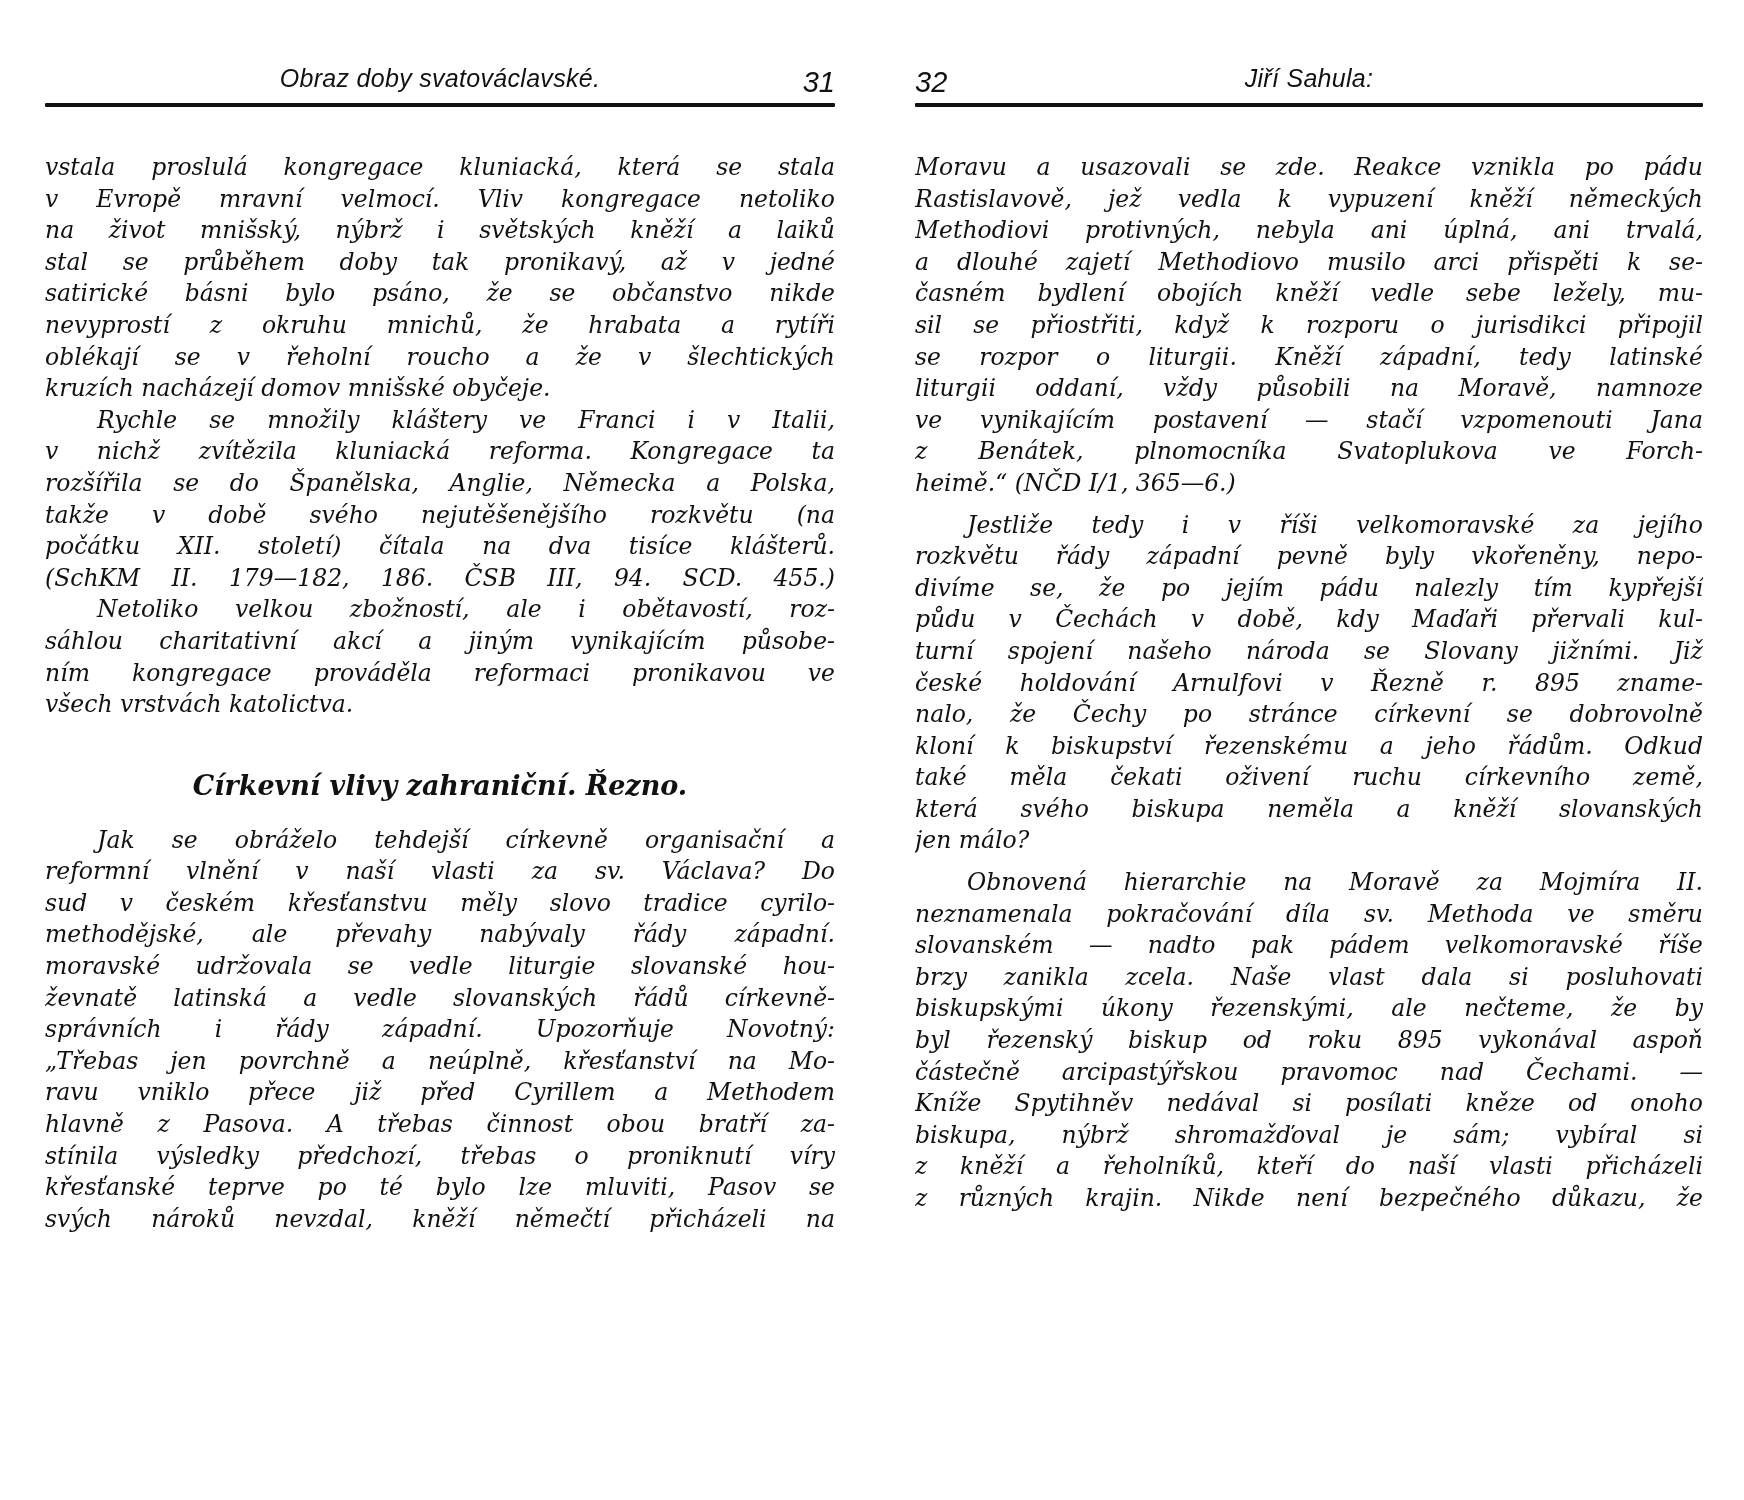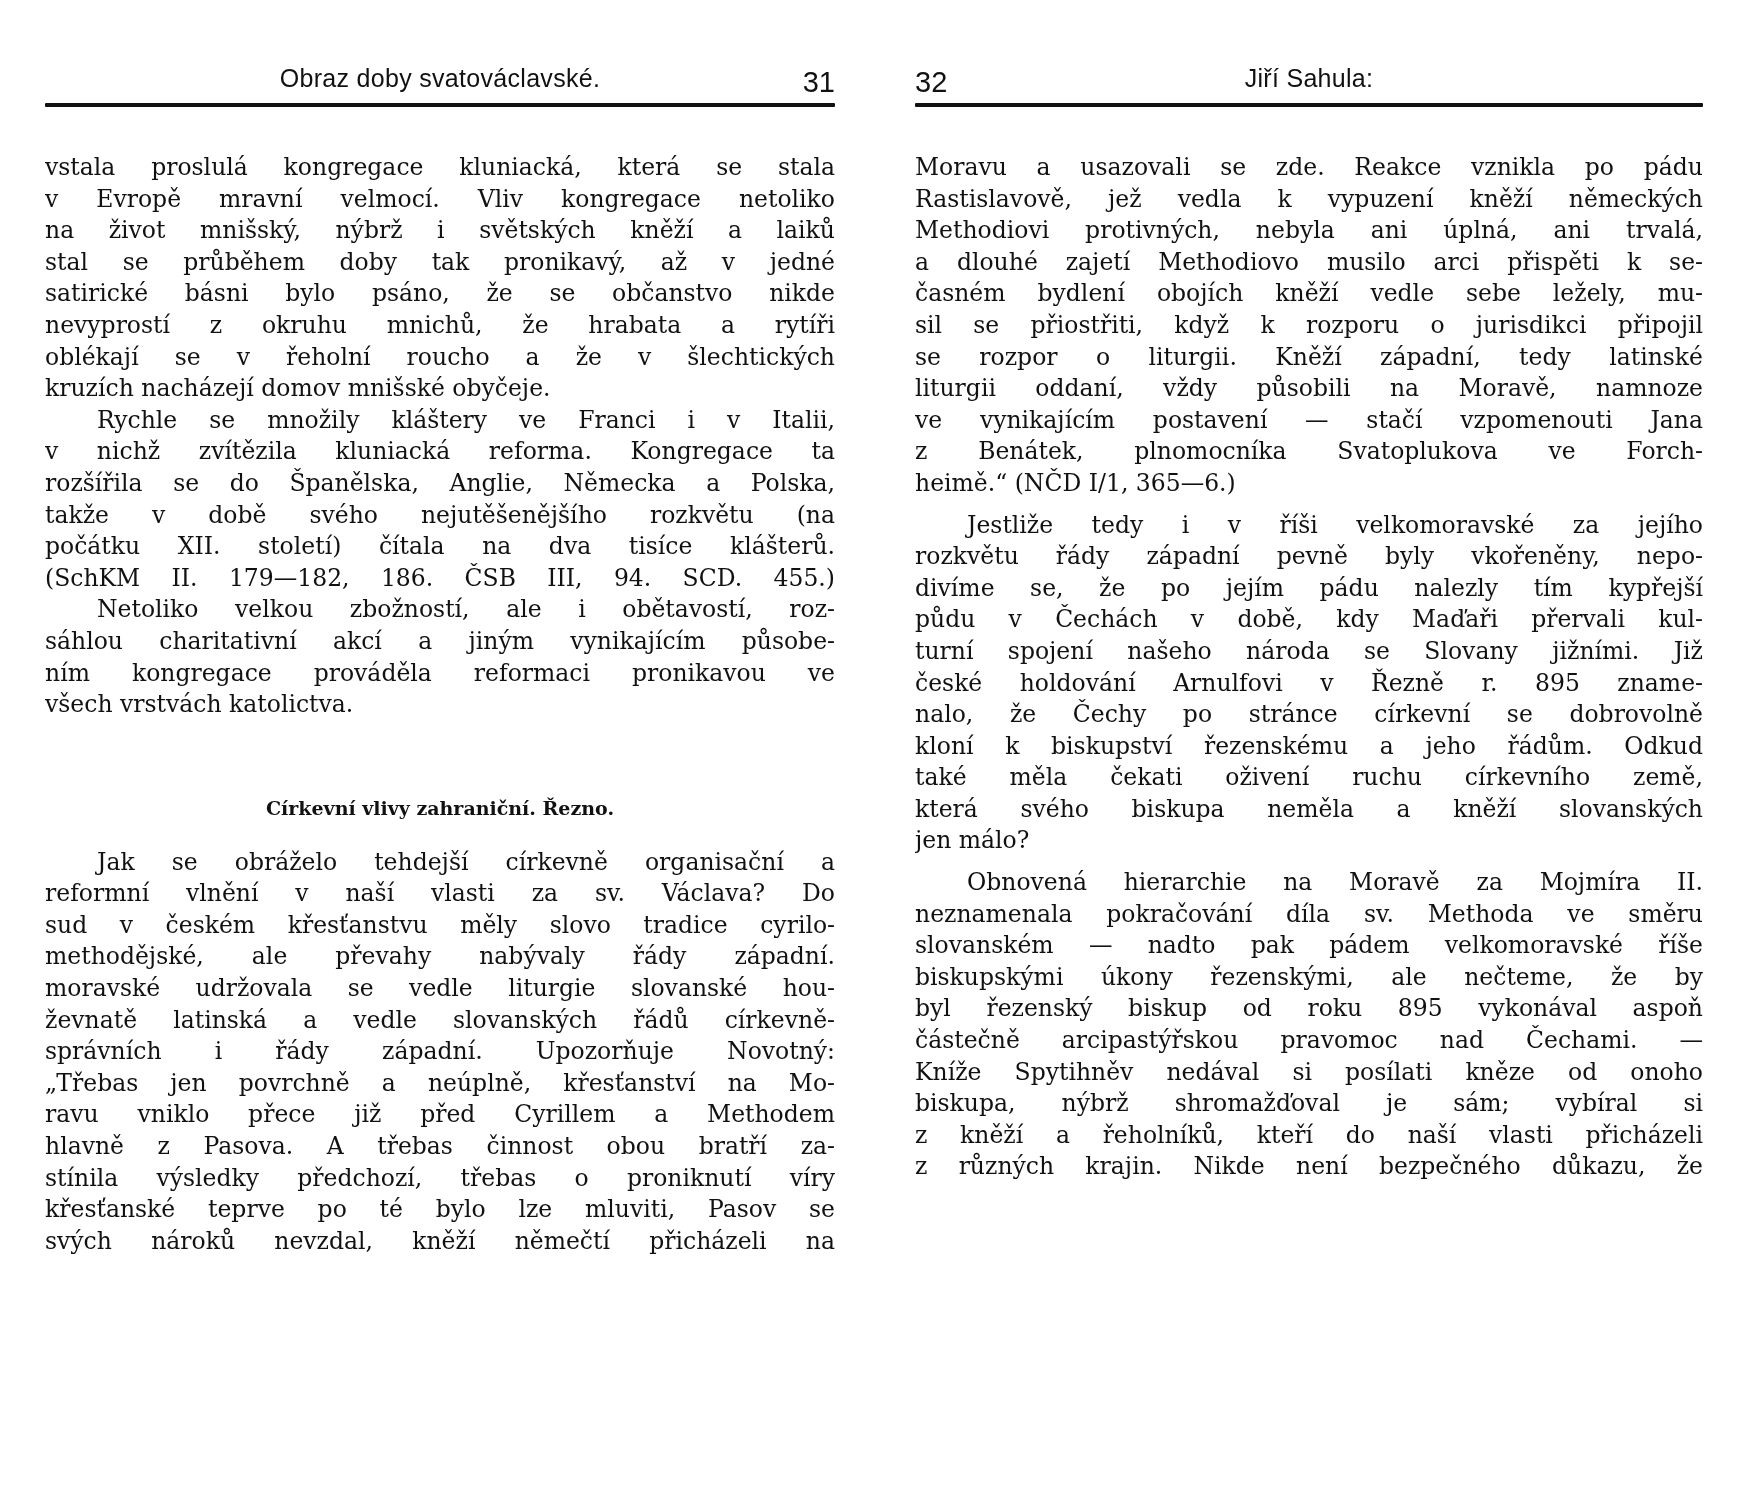--- a/index.html
+++ b/index.html
@@ -1,36 +1,36 @@
 <!DOCTYPE html>
 <html><head>
 <meta charset="utf-8">
 <style>
   html, body { margin:0; padding:0; background:#ffffff; }
   body { width:1744px; height:1500px; position:relative; overflow:hidden;
          font-family:"DejaVu Serif","Liberation Serif",serif; color:#111; }
-  .page { position:absolute; top:0; height:1500px; }
+  .page { position:absolute; top:0; height:1500px;font-style:italic; }
   .page-left { left:45px; width:790px; }
   .page-right { left:915px; width:788px; }
   .running-head { position:absolute; top:62px; left:0; right:0; height:40px;
                   font-family:"Liberation Sans","DejaVu Sans",sans-serif; font-size:25px; }
   .running-head .title { position:absolute; left:0; right:0; text-align:center; top:2px; letter-spacing:0.3px; }
   .running-head .pnum { position:absolute; top:4px; font-size:29px; }
   .page-left .pnum { right:0; }
   .page-right .pnum { left:0; }
   .page-left .running-head .title { right:60px; left:60px; }
   .rule { position:absolute; top:103px; left:0; right:0; height:4px; background:#111; border-radius:1px; }
   .body { position:absolute; top:152px; left:0; right:0; }
   .line { display:block; height:31.6px; line-height:31.6px; font-size:23.5px;
           text-align:justify; text-align-last:justify; white-space:nowrap; overflow:hidden; }
   .line.last { text-align-last:left; }
   .line.indent { padding-left:52px; }
   .gap-m { height:10px; }
-  .heading { display:block; text-align:center; font-weight:bold; font-size:19px;
-             height:38px; line-height:38px; margin-top:68px; margin-bottom:20px; }
+  .heading { display:block; text-align:center; font-weight:bold; font-size:27px;
+             height:38px; line-height:38px; margin-top:46px; margin-bottom:20px; }
 </style>
 </head>
 <body>
 
 <div class="page page-left">
   <div class="running-head">
     <span class="title">Obraz doby svatováclavské.</span>
     <span class="pnum">31</span>
   </div>
   <div class="rule"></div>
@@ -110,20 +110,21 @@
       <span class="line">kloní k biskupství řezenskému a jeho řádům. Odkud</span>
       <span class="line">také měla čekati oživení ruchu církevního země,</span>
       <span class="line">která svého biskupa neměla a kněží slovanských</span>
       <span class="line last">jen málo?</span>
     </div>
     <div class="gap-m"></div>
     <div>
       <span class="line indent">Obnovená hierarchie na Moravě za Mojmíra II.</span>
       <span class="line">neznamenala pokračování díla sv. Methoda ve směru</span>
       <span class="line">slovanském — nadto pak pádem velkomoravské říše</span>
+      <span class="line">brzy zanikla zcela. Naše vlast dala si posluhovati</span>
       <span class="line">biskupskými úkony řezenskými, ale nečteme, že by</span>
       <span class="line">byl řezenský biskup od roku 895 vykonával aspoň</span>
       <span class="line">částečně arcipastýřskou pravomoc nad Čechami. —</span>
       <span class="line">Kníže Spytihněv nedával si posílati kněze od onoho</span>
       <span class="line">biskupa, nýbrž shromažďoval je sám; vybíral si</span>
       <span class="line">z kněží a řeholníků, kteří do naší vlasti přicházeli</span>
       <span class="line">z různých krajin. Nikde není bezpečného důkazu, že</span>
     </div>
   </div>
 </div>

